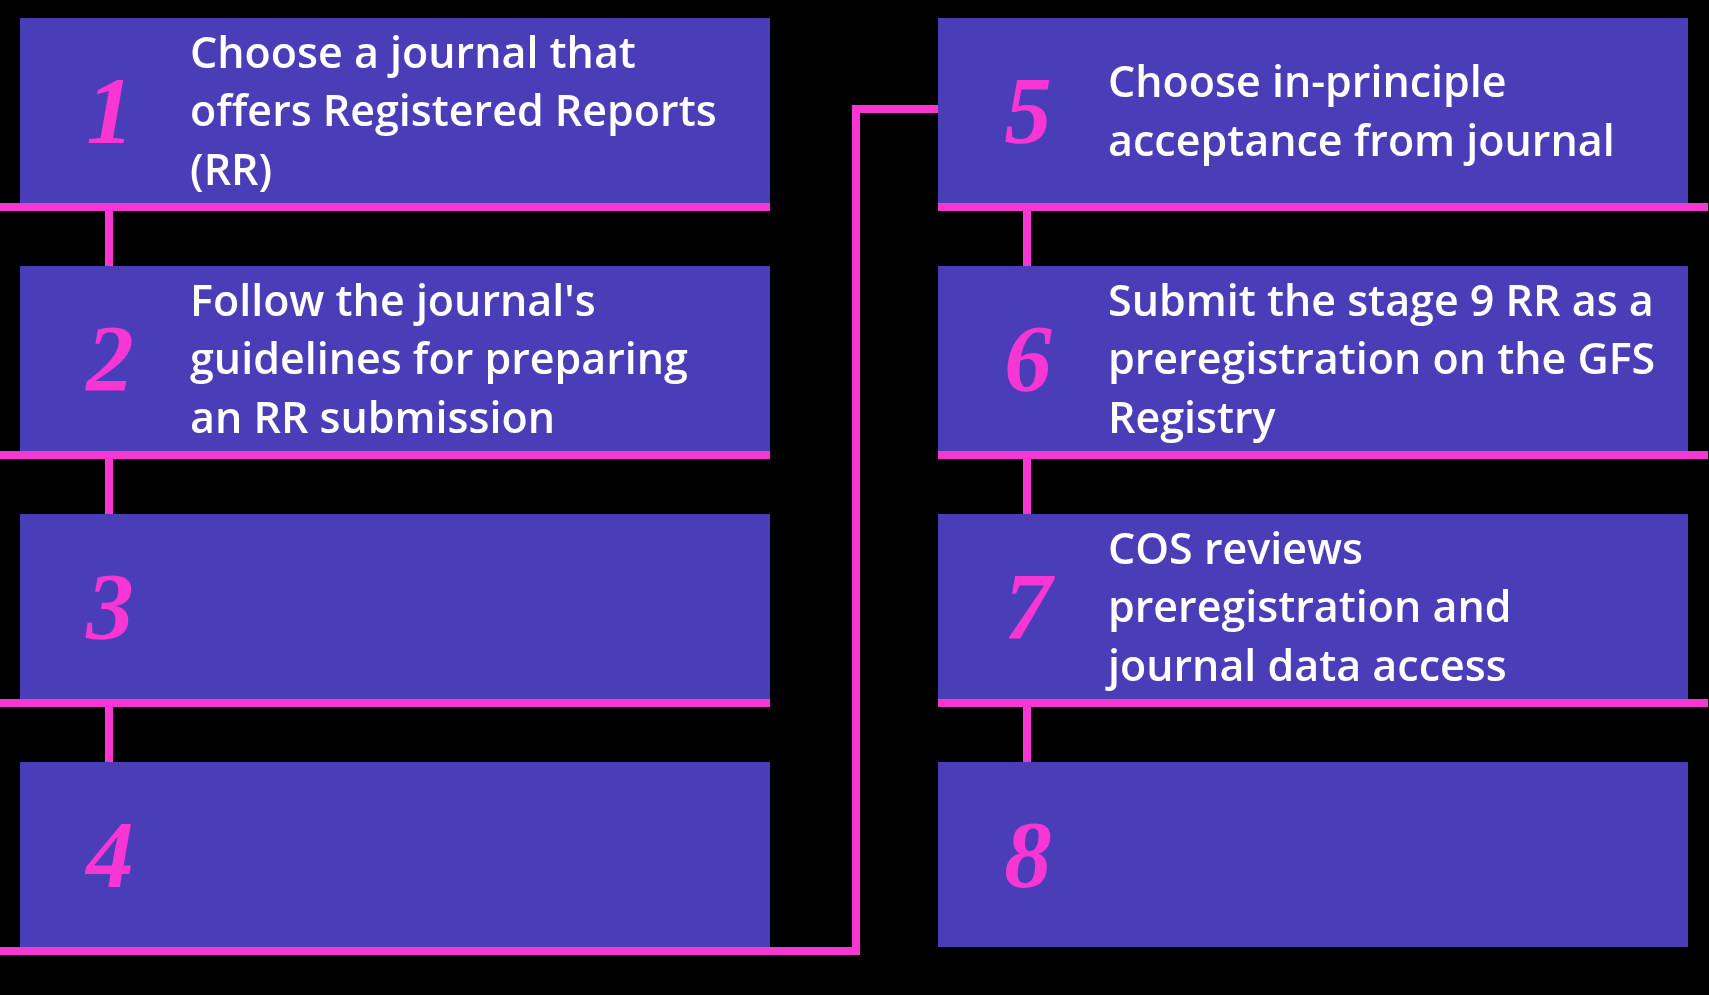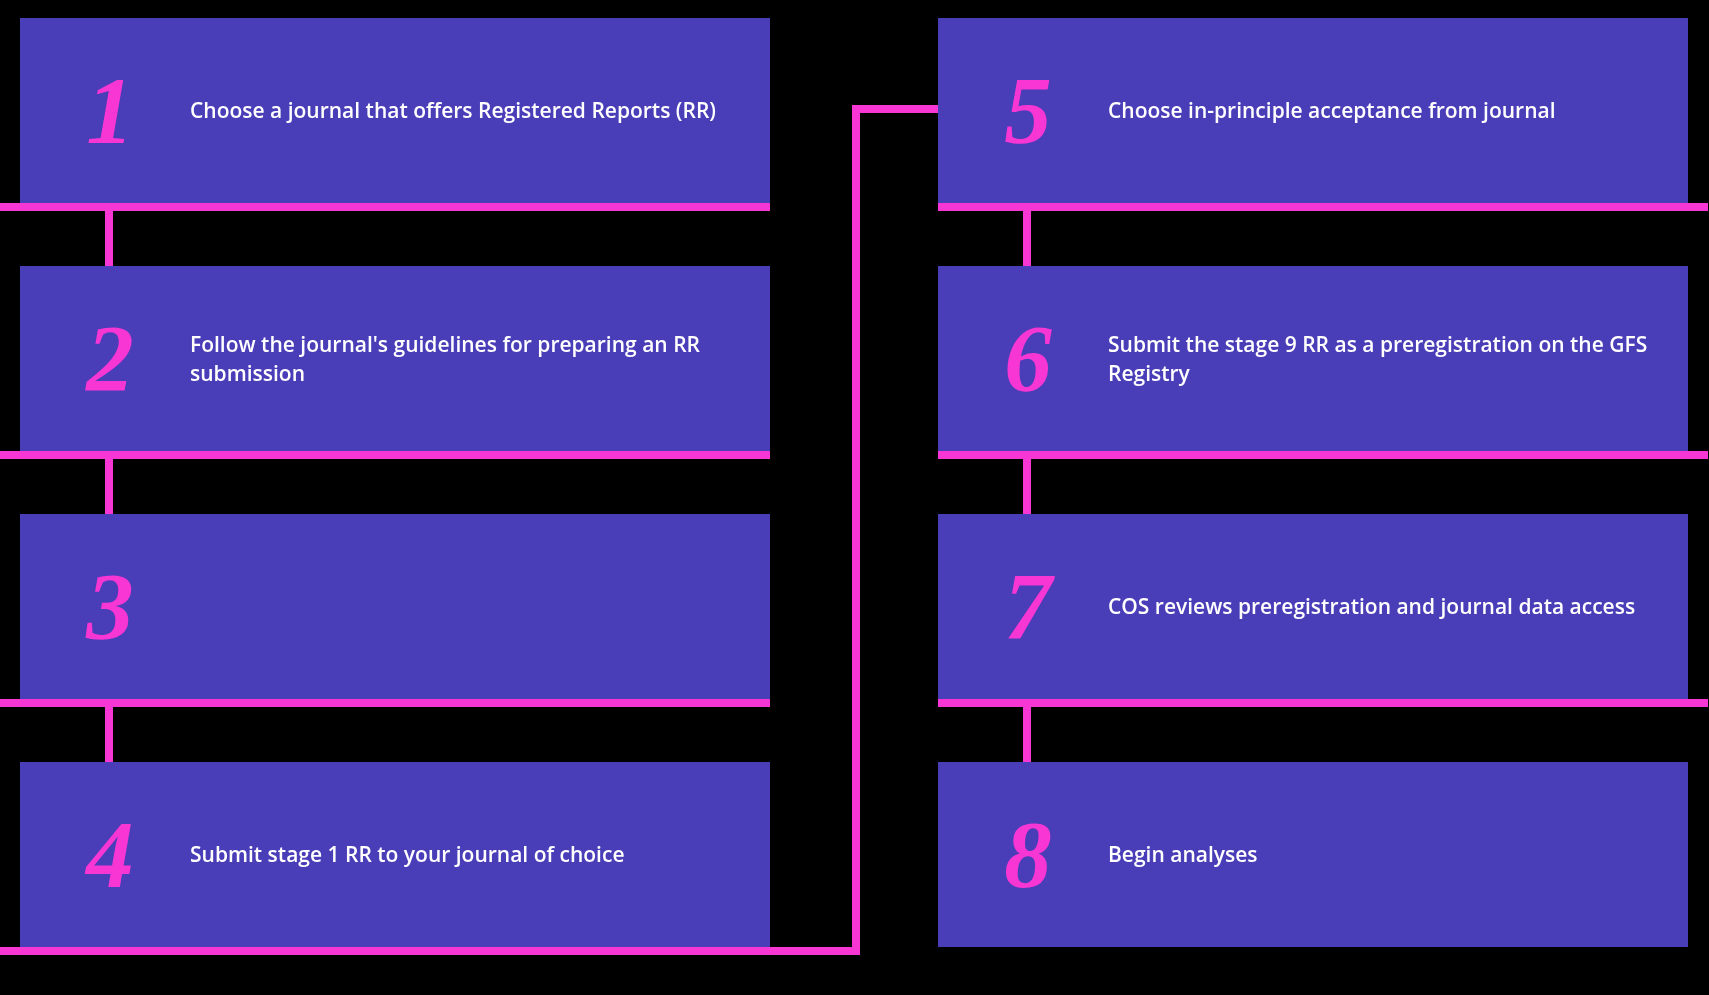--- a/index.html
+++ b/index.html
@@ -25,21 +25,21 @@
     font-style: italic;
     font-weight: bold;
     color: #f736d3;
     font-size: 95px;
     width: 140px;
     text-align: center;
     flex-shrink: 0;
   }
   .step-text {
     color: #ffffff;
-    font-size: 21px;
+    font-size: 43px;
     font-weight: 600;
     line-height: 1.35;
     padding-left: 10px;
   }
   .connector-h {
     position: absolute;
     background: #f736d3;
     height: 8px;
   }
   .connector-v {
@@ -60,41 +60,39 @@
   <div class="step-num">2</div>
   <div class="step-text">Follow the journal's guidelines for preparing an RR submission</div>
 </div>
 
 <div class="step-box" style="left:20px; top:514px;">
   <div class="step-num">3</div>
 </div>
 
 <div class="step-box" style="left:20px; top:762px;">
   <div class="step-num">4</div>
-  <div class="step-text">Submit stage 1 RR to your journal of choice</div>
 </div>
 
 <div class="step-box" style="left:938px; top:18px;">
   <div class="step-num">5</div>
   <div class="step-text">Choose in-principle acceptance from journal</div>
 </div>
 
 <div class="step-box" style="left:938px; top:266px;">
   <div class="step-num">6</div>
   <div class="step-text">Submit the stage 9 RR as a preregistration on the GFS Registry</div>
 </div>
 
 <div class="step-box" style="left:938px; top:514px;">
   <div class="step-num">7</div>
   <div class="step-text">COS reviews preregistration and journal data access</div>
 </div>
 
 <div class="step-box" style="left:938px; top:762px;">
   <div class="step-num">8</div>
-  <div class="step-text">Begin analyses</div>
 </div>
 
 <div class="connector-h" style="left:0px; top:203px; width:770px;"></div>
 <div class="connector-v" style="left:105px; top:203px; height:63px;"></div>
 
 <div class="connector-h" style="left:0px; top:451px; width:770px;"></div>
 <div class="connector-v" style="left:105px; top:451px; height:63px;"></div>
 
 <div class="connector-h" style="left:0px; top:699px; width:770px;"></div>
 <div class="connector-v" style="left:105px; top:699px; height:63px;"></div>

